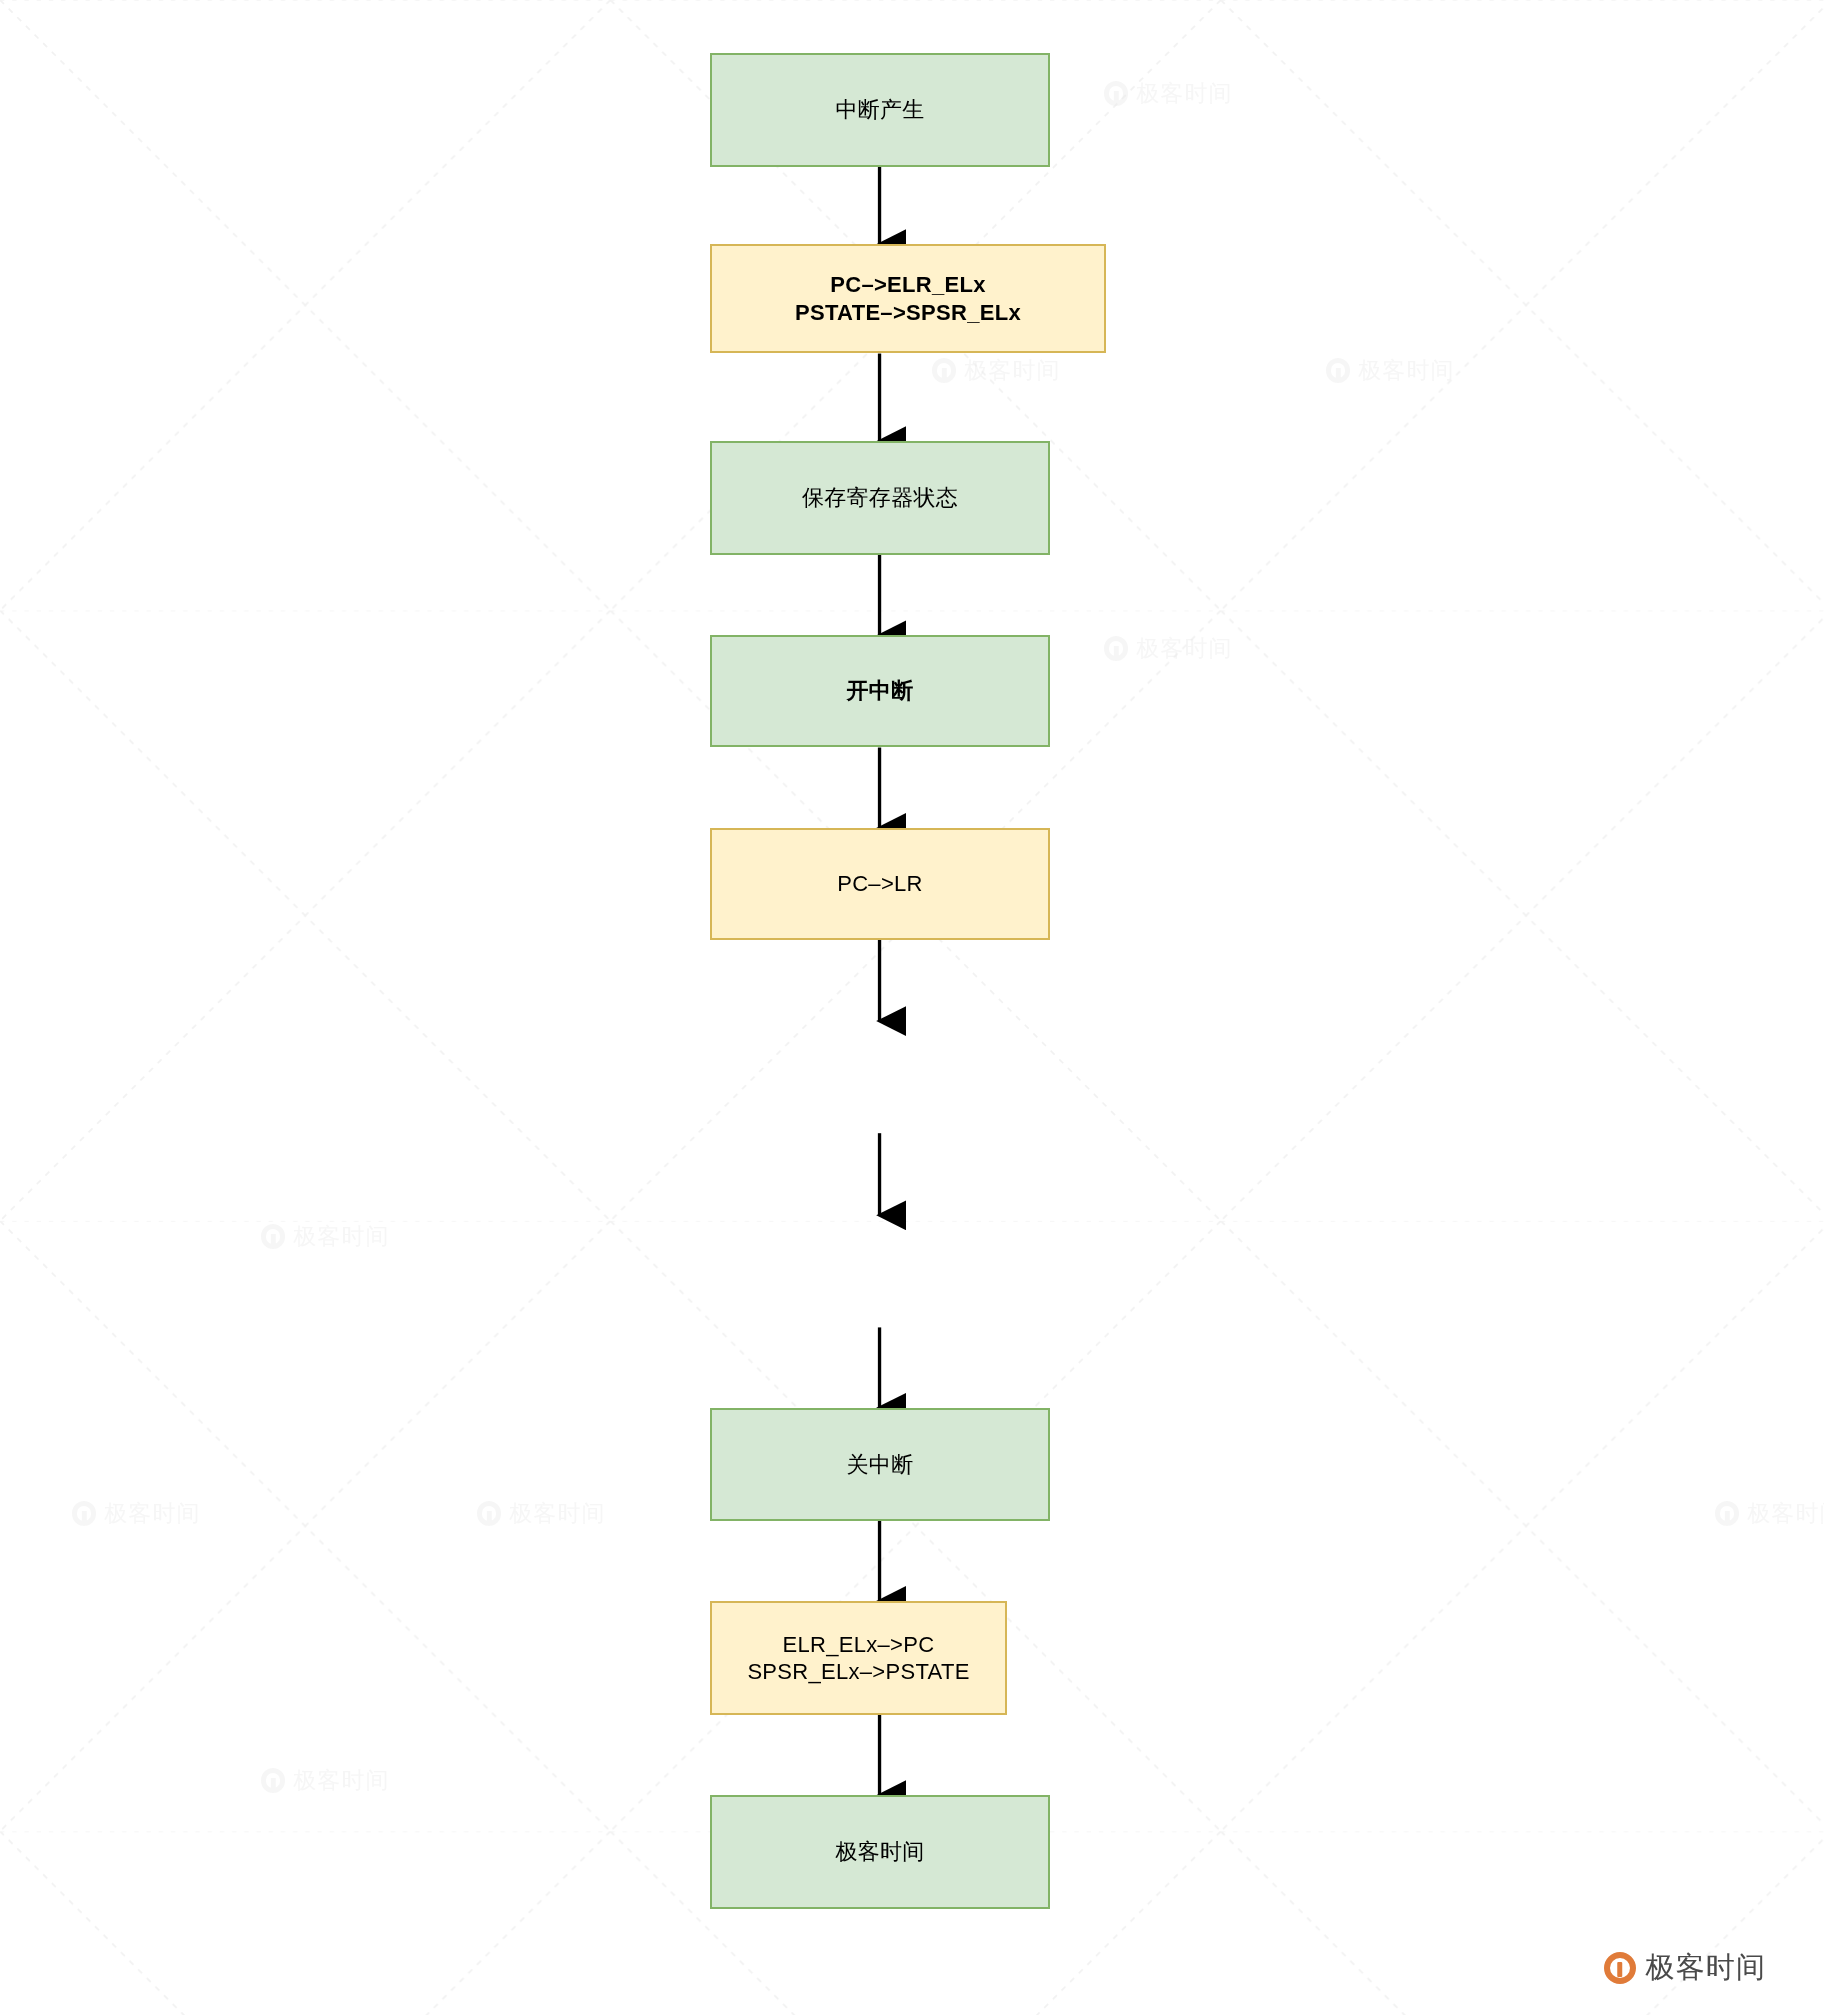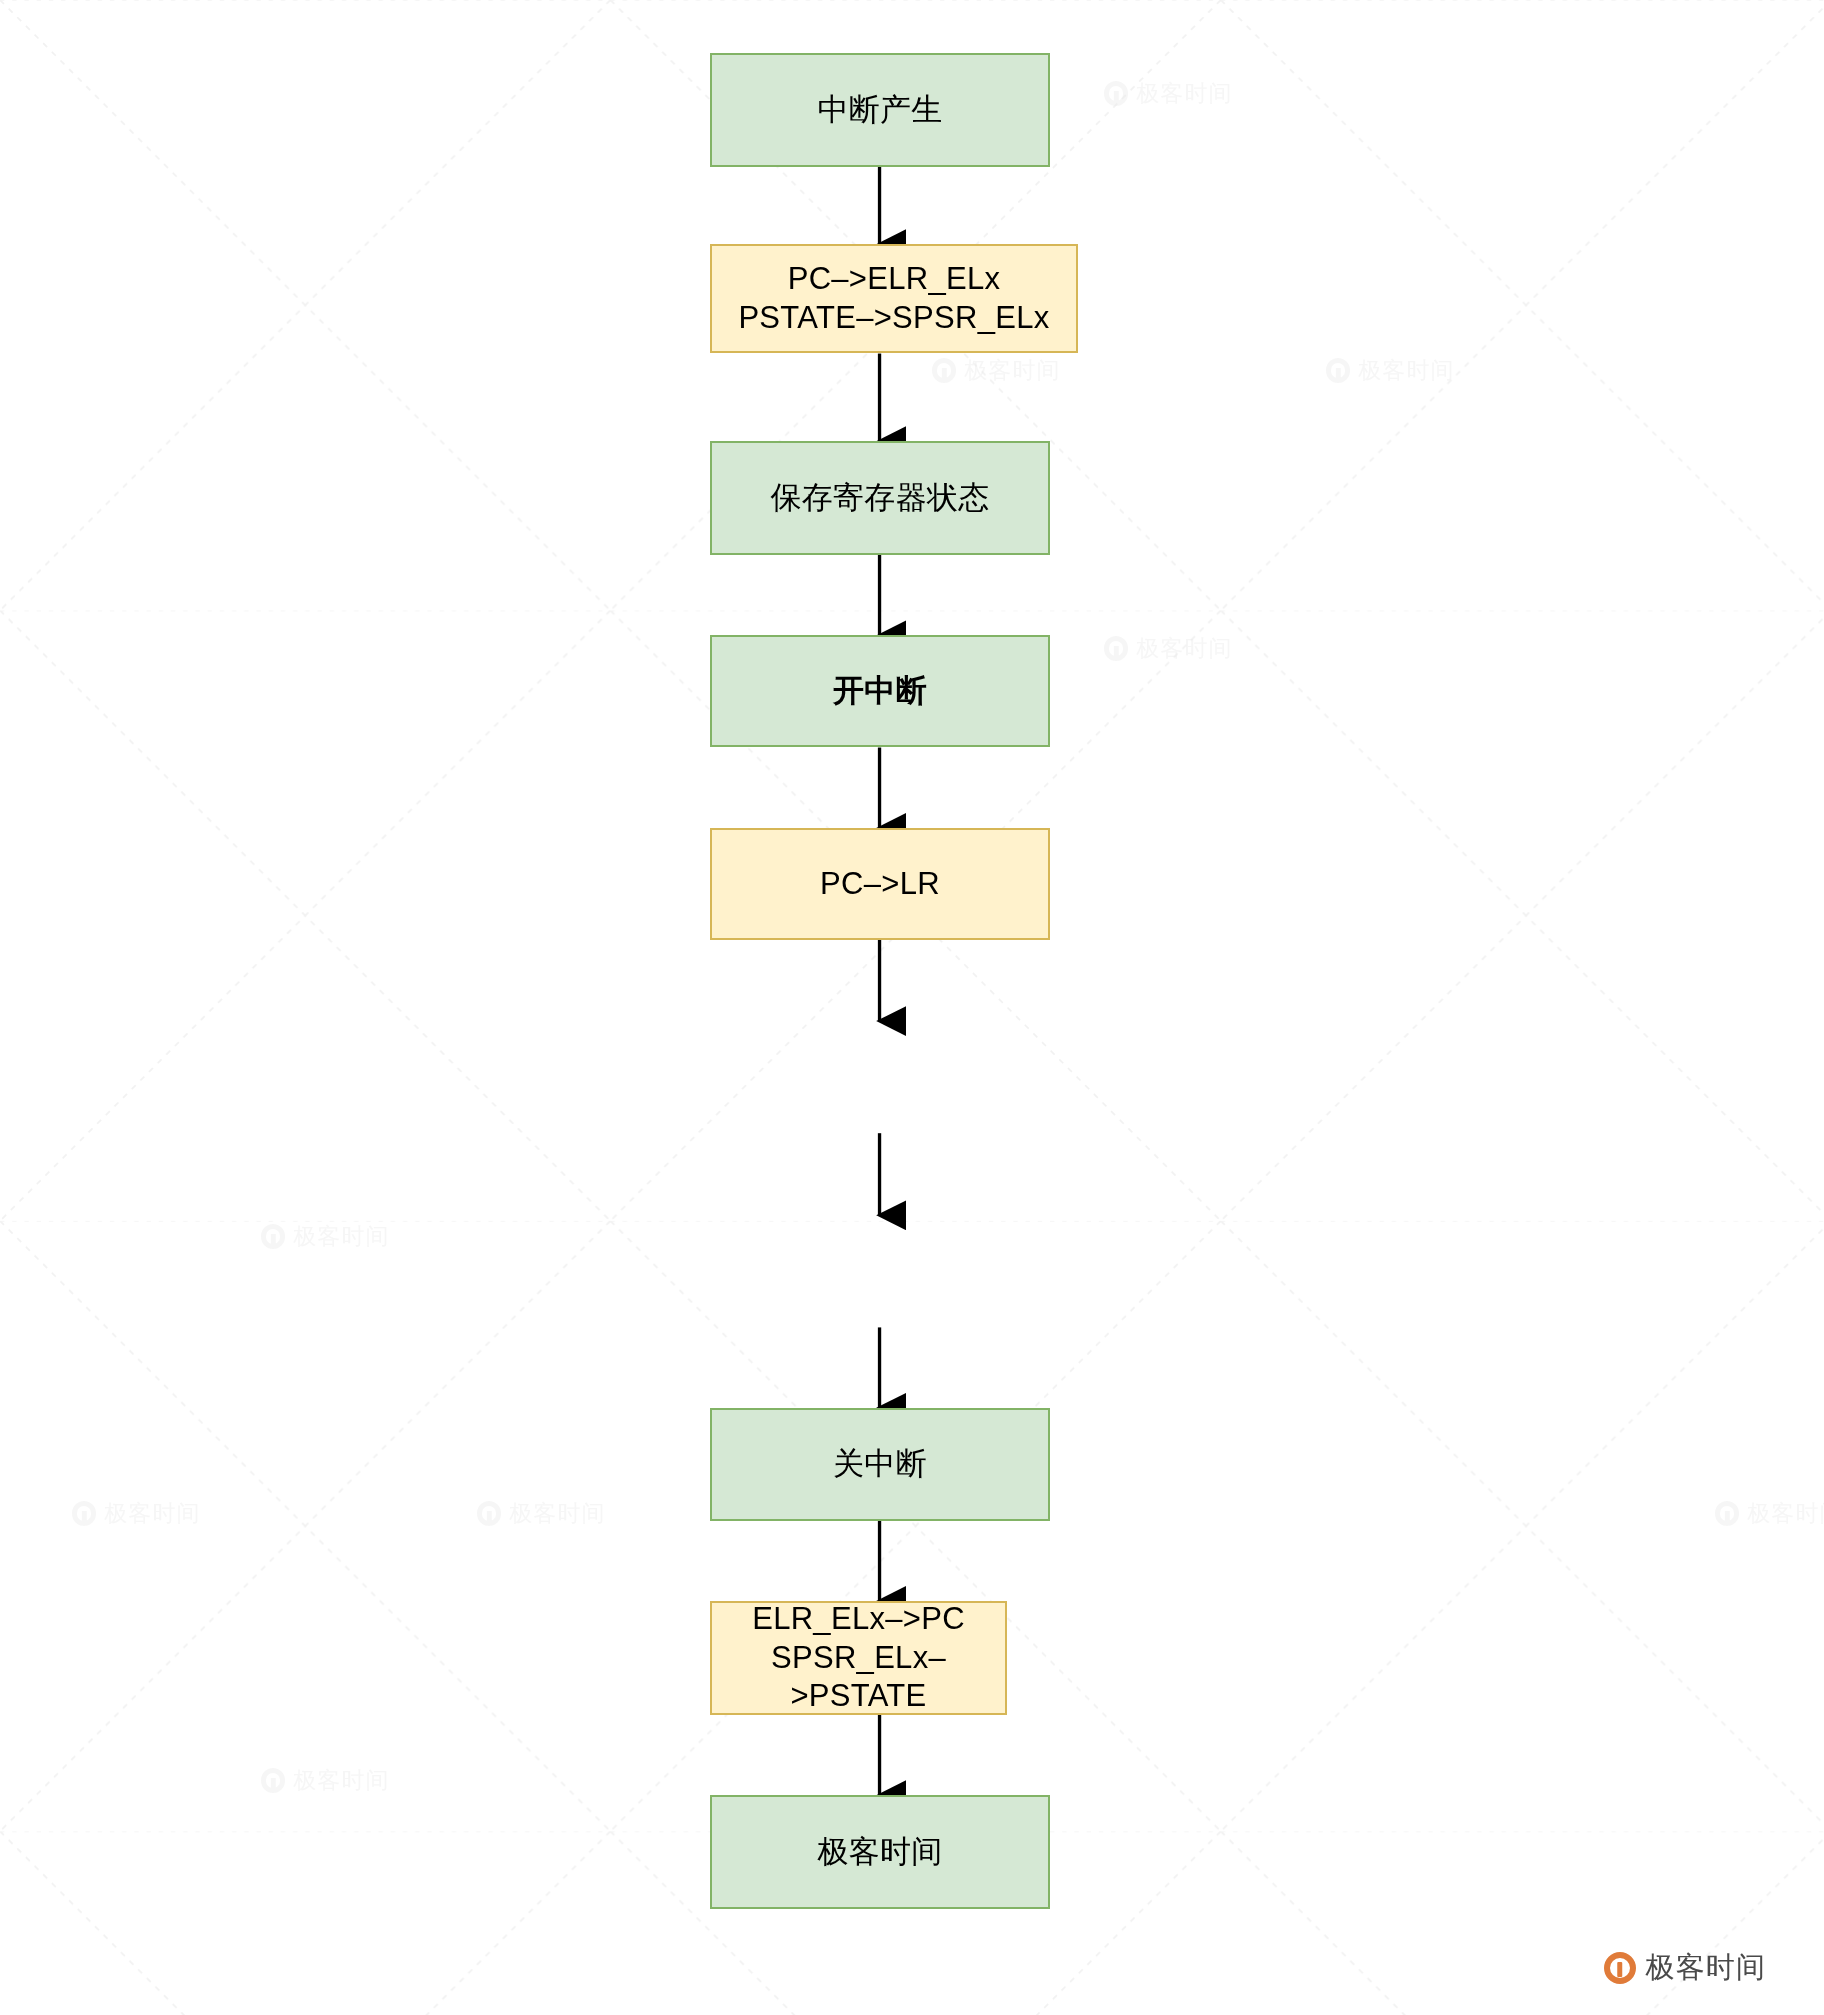--- a/index.html
+++ b/index.html
@@ -77,21 +77,21 @@
   .node {
     position: absolute;
     box-sizing: border-box;
     display: flex;
     flex-direction: column;
     align-items: center;
     justify-content: center;
     text-align: center;
     border-width: 2.8px;
     border-style: solid;
-    font-size: 31px;
+    font-size: 22px;
     line-height: 1.25;
     color: #000000;
     letter-spacing: 0.3px;
   }
   .node.green {
     background: #d5e8d4;
     border-color: #82b366;
   }
   .node.yellow {
     background: #fff2cc;
@@ -217,21 +217,21 @@
           <line x1="1585" y1="2740" x2="1585" y2="2885"></line>
           <line x1="1585" y1="3090" x2="1585" y2="3235"></line>
         </g>
       </svg>
     </div>
 
     <div class="node green" style="left:710px; top:53px;   width:340px; height:114px;">
       <span>中断产生</span>
     </div>
 
-    <div class="node yellow" style="left:710px; top:244px;  width:368px; height:109px;">
+    <div class="node yellow" style="left:710px; top:244px;  width:396px; height:109px;font-weight:bold;">
       <span>PC–&gt;ELR_ELx</span>
       <span class="line2">PSTATE–&gt;SPSR_ELx</span>
     </div>
 
     <div class="node green" style="left:710px; top:441px;  width:340px; height:114px;">
       <span>保存寄存器状态</span>
     </div>
 
     <div class="node green" style="left:710px; top:635px; width:340px; height:112px;font-weight:bold;">
       <span>开中断</span>

